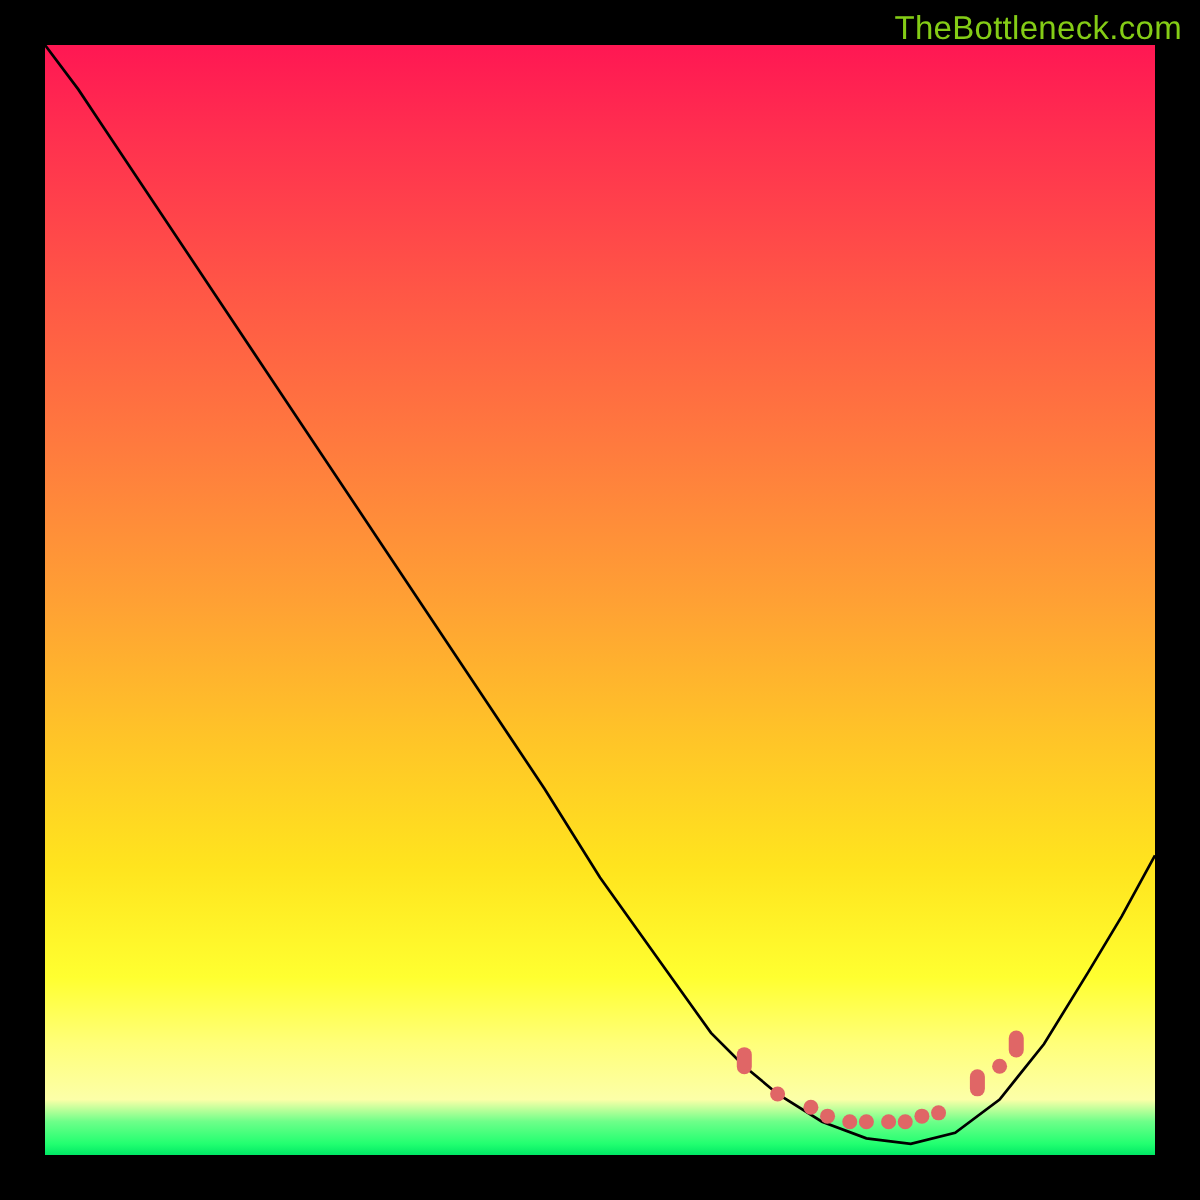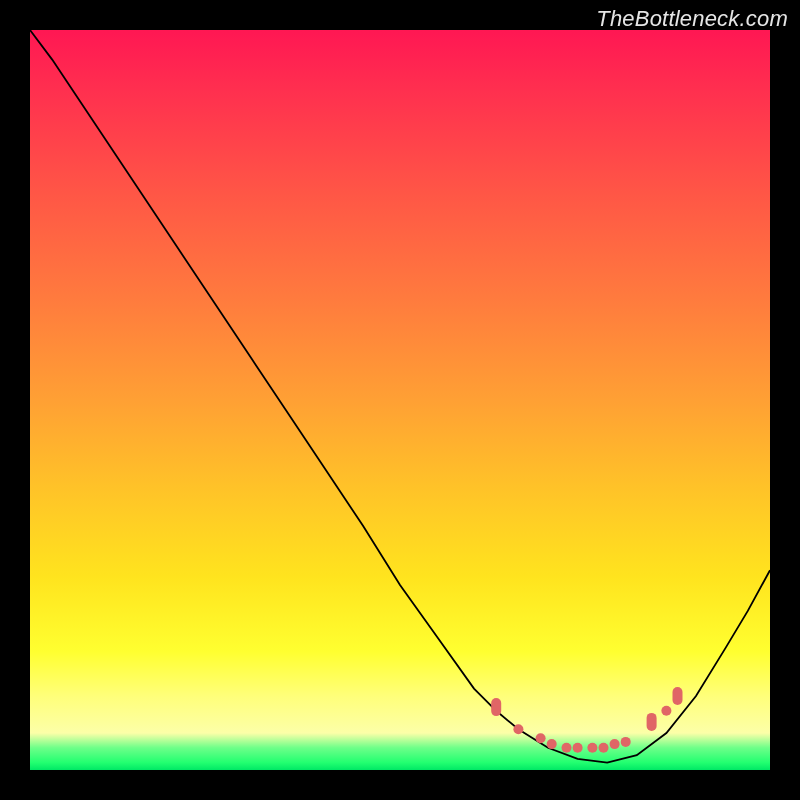--- a/index.html
+++ b/index.html
@@ -37,25 +37,24 @@
       #fcffa8 95%,
       #6dff89 97%,
       #22ff70 99%,
       #00e865 100%
     );
   }
   .watermark {
     position: absolute;
     top: 6px;
     right: 12px;
-    color: #e5e5e5;
+    color: #84cc16;
     font-size: 22px;
     letter-spacing: 0.2px;
     user-select: none;
-    font-style: italic;
   }
   svg.overlay {
     position: absolute;
     left: 0;
     top: 0;
     width: 740px;
     height: 740px;
     overflow: visible;
   }
   .curve {

